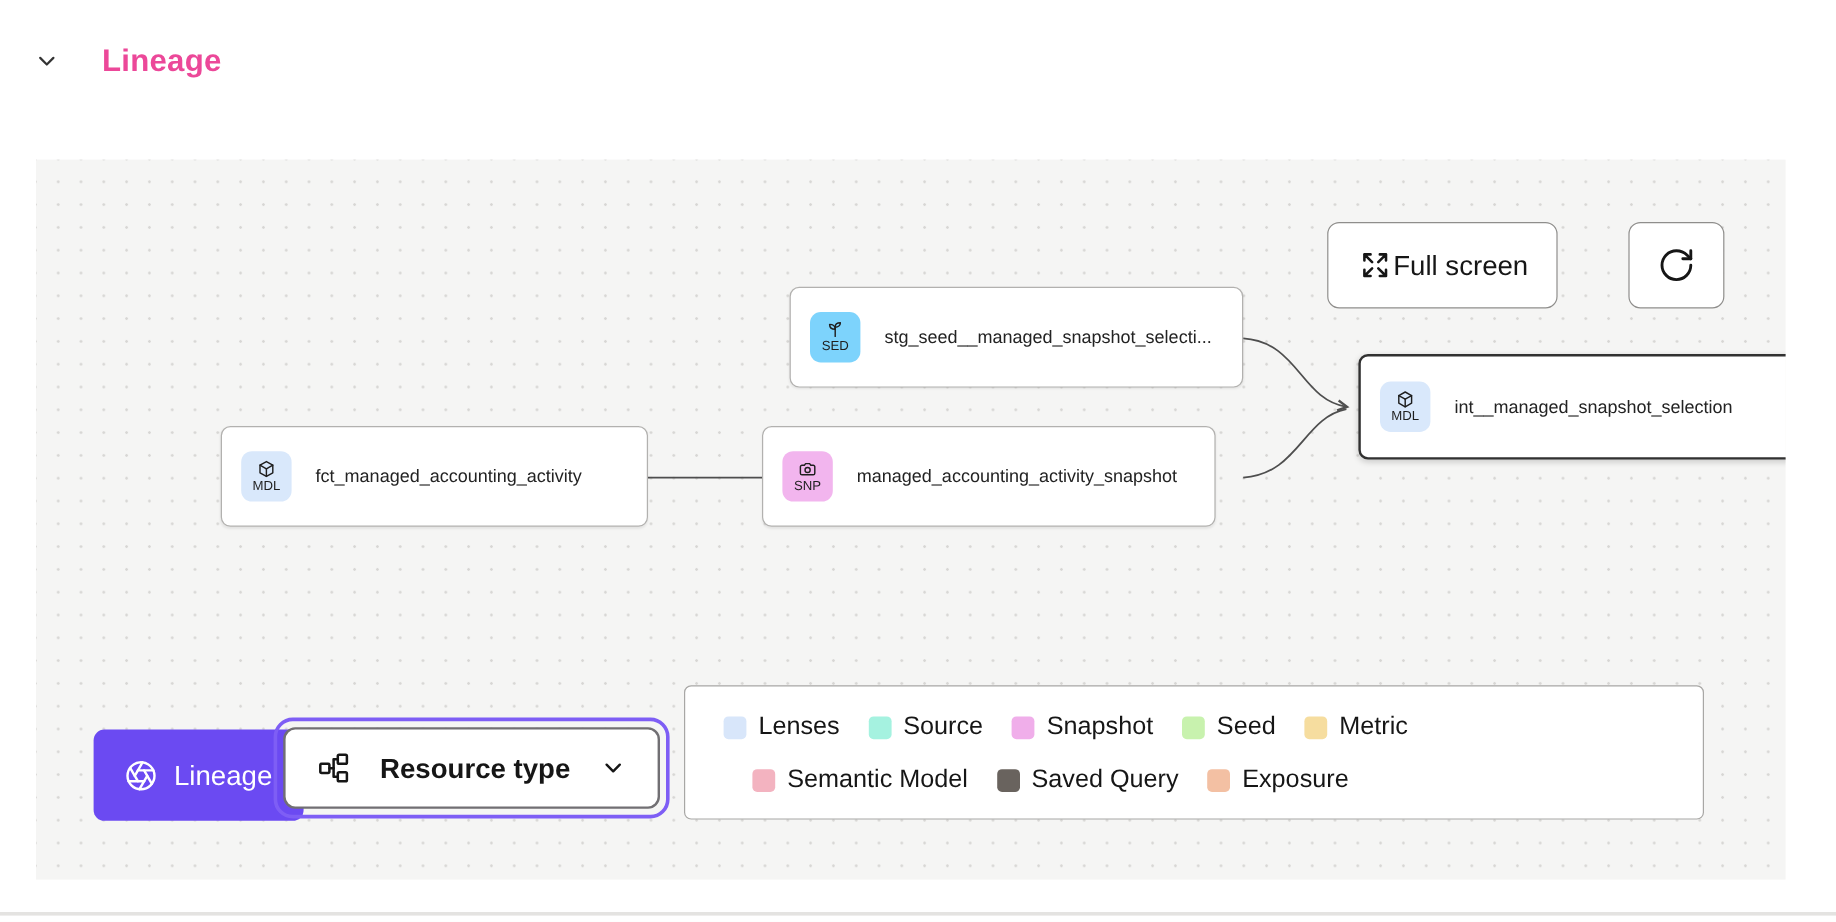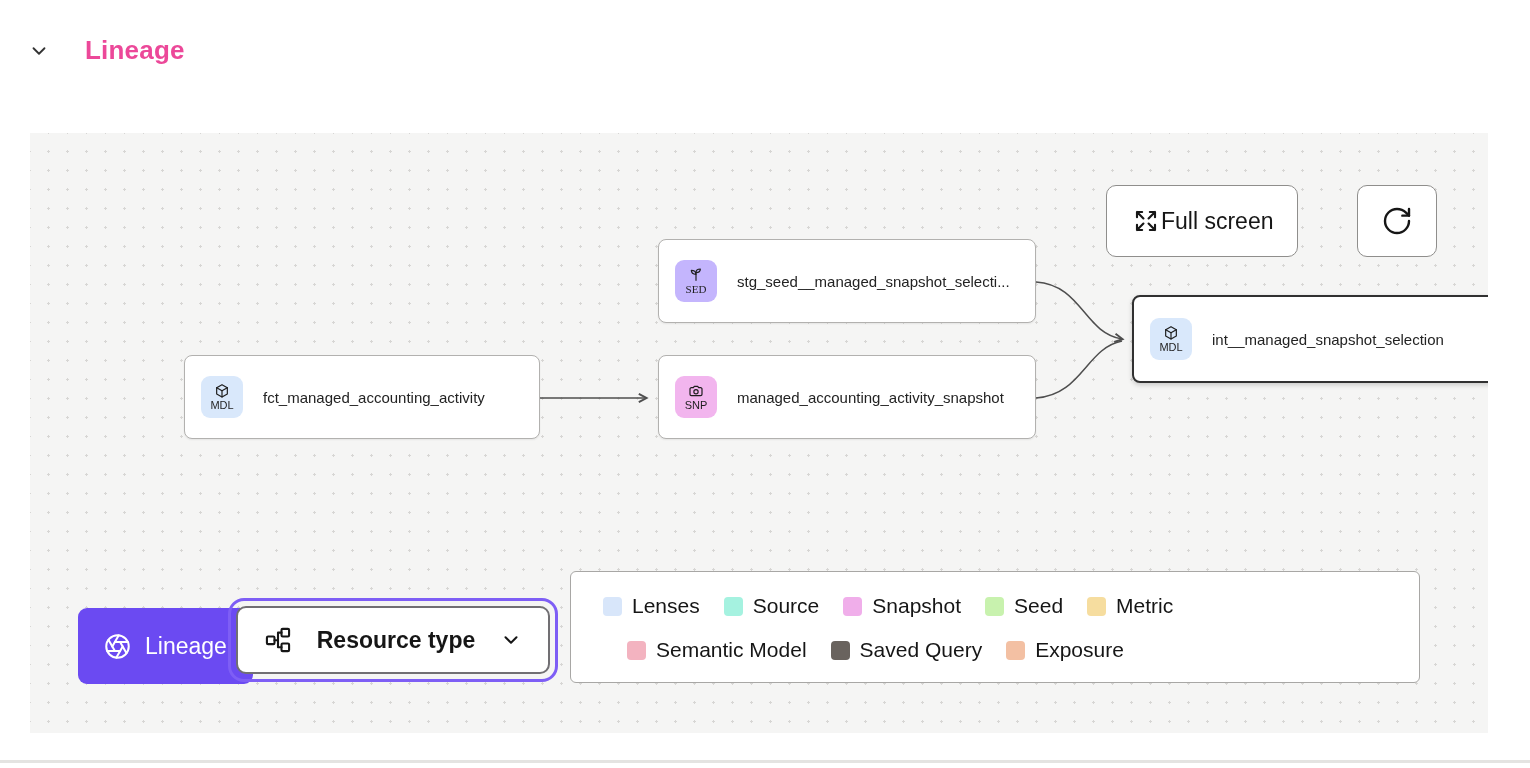--- a/index.html
+++ b/index.html
@@ -28,28 +28,28 @@
   .refresh-btn { left:1327px; top:52px; width:80px; height:72px; }
 
   
   .node { position:absolute; display:flex; align-items:center; background:#ffffff;
     border:1.5px solid #b2b1af; border-radius:8px; padding-left:16px;
     box-shadow:0 1px 2px rgba(0,0,0,.07); cursor:pointer; }
   .node .label { margin-left:20px; font-size:15px; color:#232323; white-space:nowrap; }
   .node.selected { border:2.5px solid #313131; box-shadow:0 2px 5px rgba(0,0,0,.18); }
   .node-sed { left:628px; top:106px; width:378px; height:84px; }
   .node-fct { left:154px; top:222px; width:356px; height:84px; }
-  .node-snp { left:628px; top:222px; width:378px; height:84px; }
+  .node-snp { left:605px; top:222px; width:378px; height:84px; }
   .node-int { left:1102px; top:162px; width:420px; height:88px; }
 
   .badge { width:42px; height:42px; border-radius:9px; display:flex; flex-direction:column;
     align-items:center; justify-content:center; gap:1px; flex:0 0 auto; }
   .badge .btxt { font-size:11px; font-weight:500; color:#1f1f1f; line-height:1; }
   .badge-mdl { background:#d9e8fb; }
-  .badge-sed { background:#c4b5fd;font-family:Liberation Serif, serif; }
+  .badge-sed { background:#7dd3fc; }
   .badge-snp { background:#f2b5ee; }
 
   
   .legend { position:absolute; left:540px; top:438px; width:850px; height:112px;
     background:#ffffff; border:1.5px solid #a8a7a5; border-radius:6px; padding:12px 0 0 32px; }
   .legend-row { display:flex; align-items:center; gap:24px; height:44px; }
   .legend-row.second { padding-left:24px; }
   .legend-item { display:flex; align-items:center; gap:10px; }
   .swatch { width:19px; height:19px; border-radius:4px; flex:0 0 auto; }
   .legend-item .ltxt { font-size:21px; color:#161616; }

